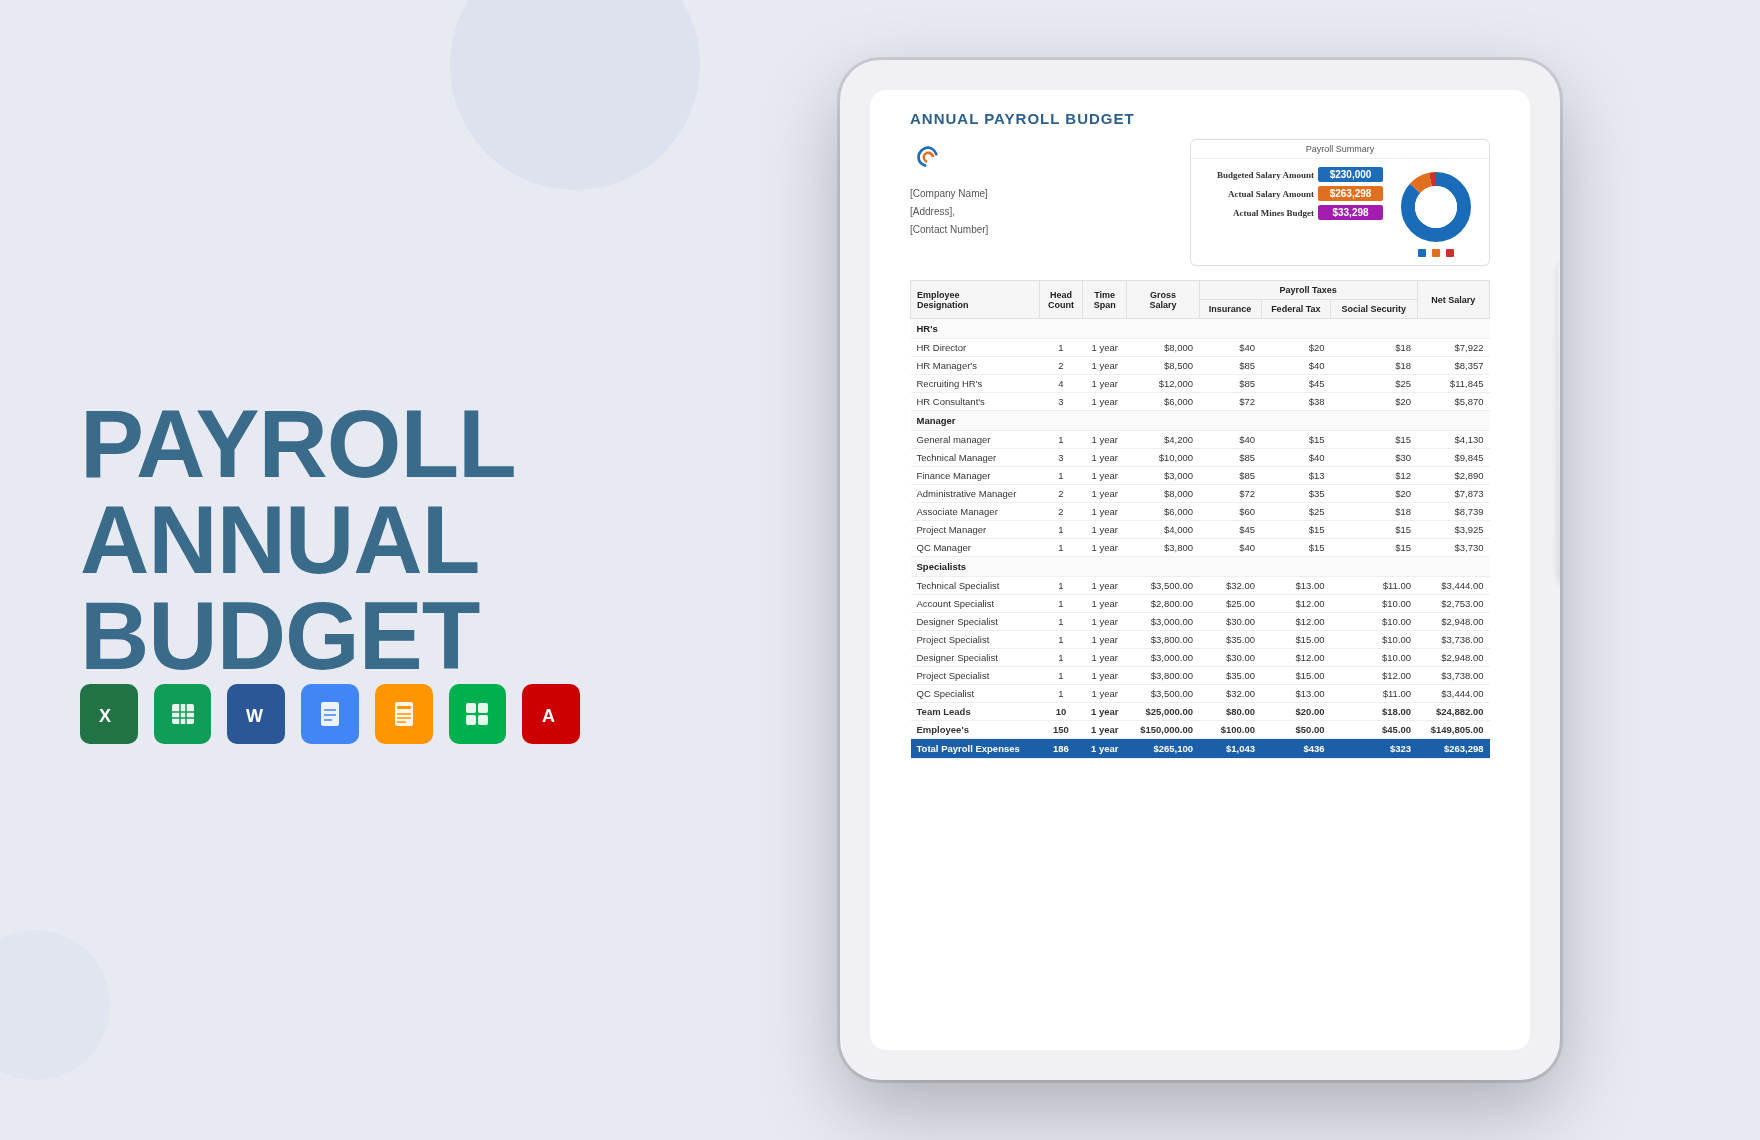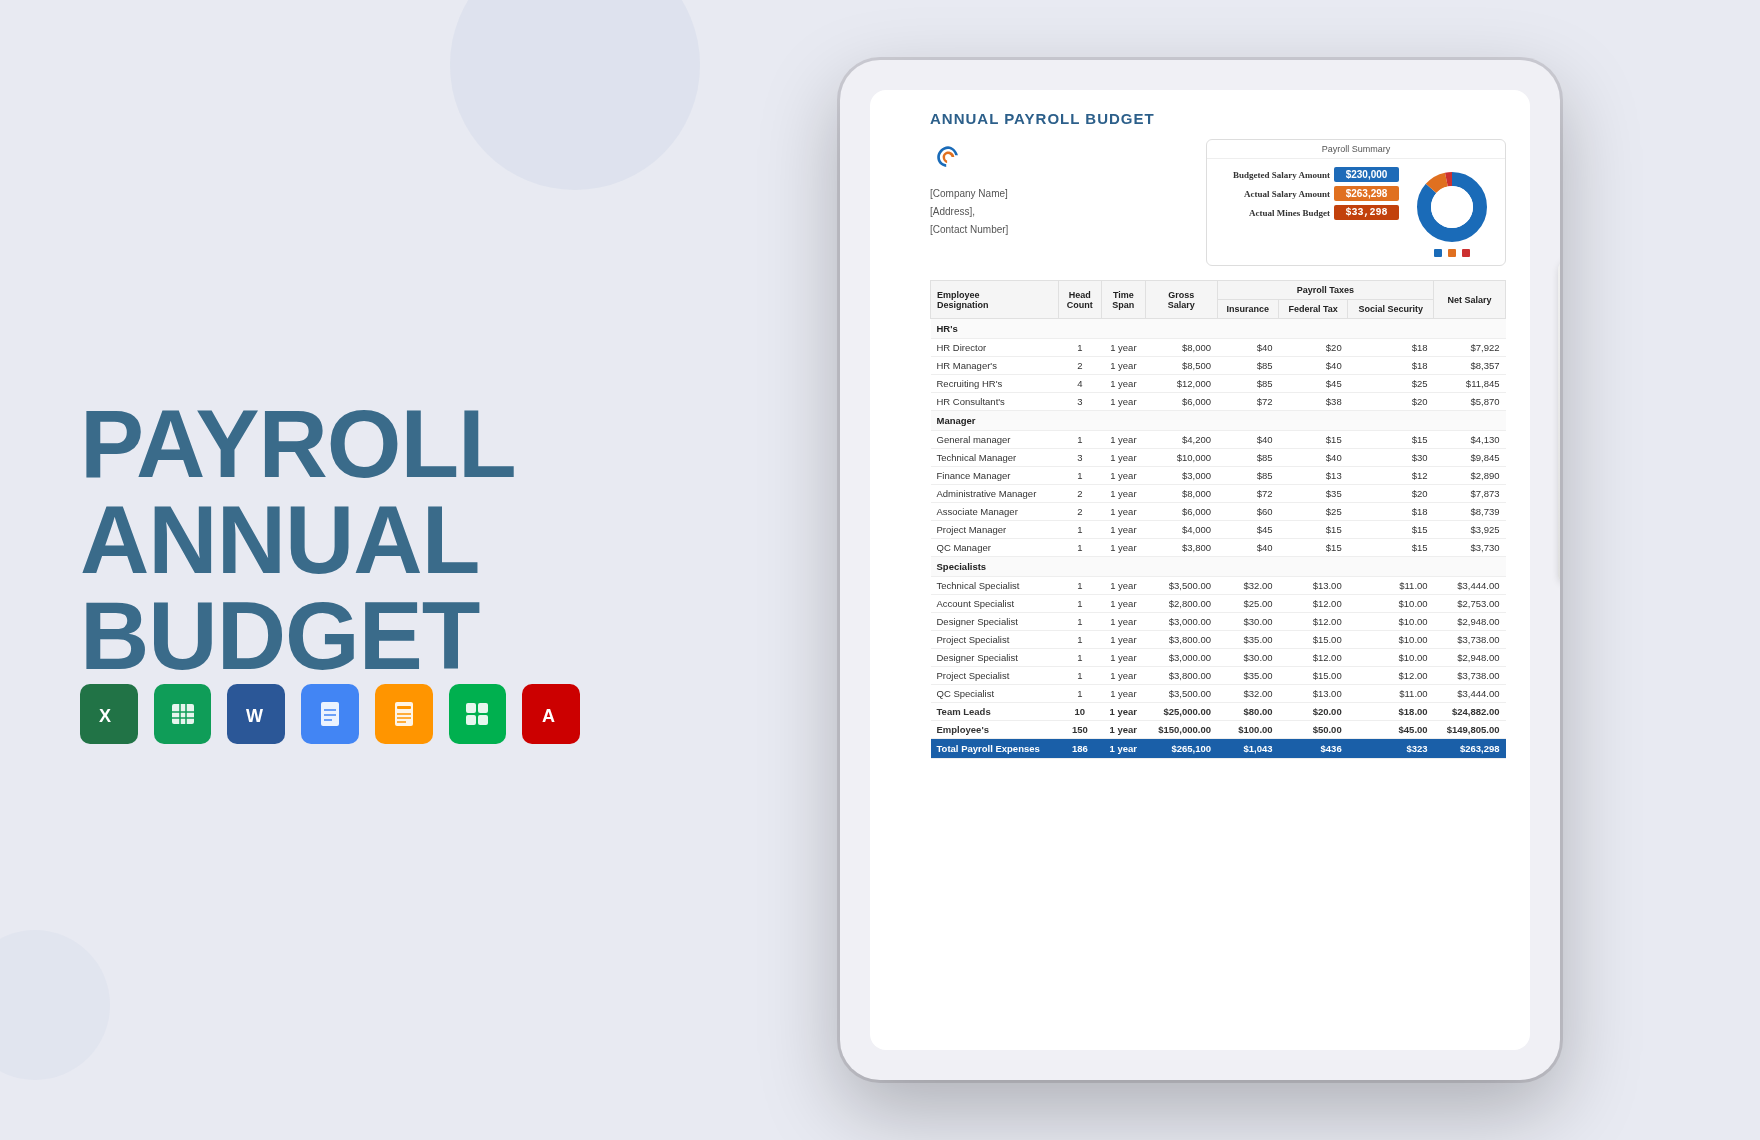--- a/index.html
+++ b/index.html
@@ -124,25 +124,24 @@
       bottom: 0;
       left: 3px;
       width: 14px;
       height: 20px;
       background: #c8a060;
       border-radius: 0 0 4px 4px;
     }
 
     
     .doc-content {
-      padding: 20px 24px;
+      padding: 20px 40px;
       flex: 1;
       overflow: hidden;
       font-size: 11px;
-      margin-left: 36px;
     }
 
     .doc-title {
       font-size: 15px;
       font-weight: 800;
       color: #2c5f8a;
       letter-spacing: 1px;
       text-transform: uppercase;
       margin-bottom: 12px;
     }
@@ -218,21 +217,21 @@
       border-radius: 2px;
       color: white;
       font-weight: 700;
       font-size: 10px;
       min-width: 65px;
       text-align: center;
     }
 
     .val-blue { background: #1e6bb8; }
     .val-orange { background: #e07020; }
-    .val-red { background: #c2410c; font-family: Liberation Mono, monospace; }
+    .val-red { background: #a21caf; }
 
     
     .donut-container {
       width: 90px;
       display: flex;
       flex-direction: column;
       align-items: center;
     }
 
     

